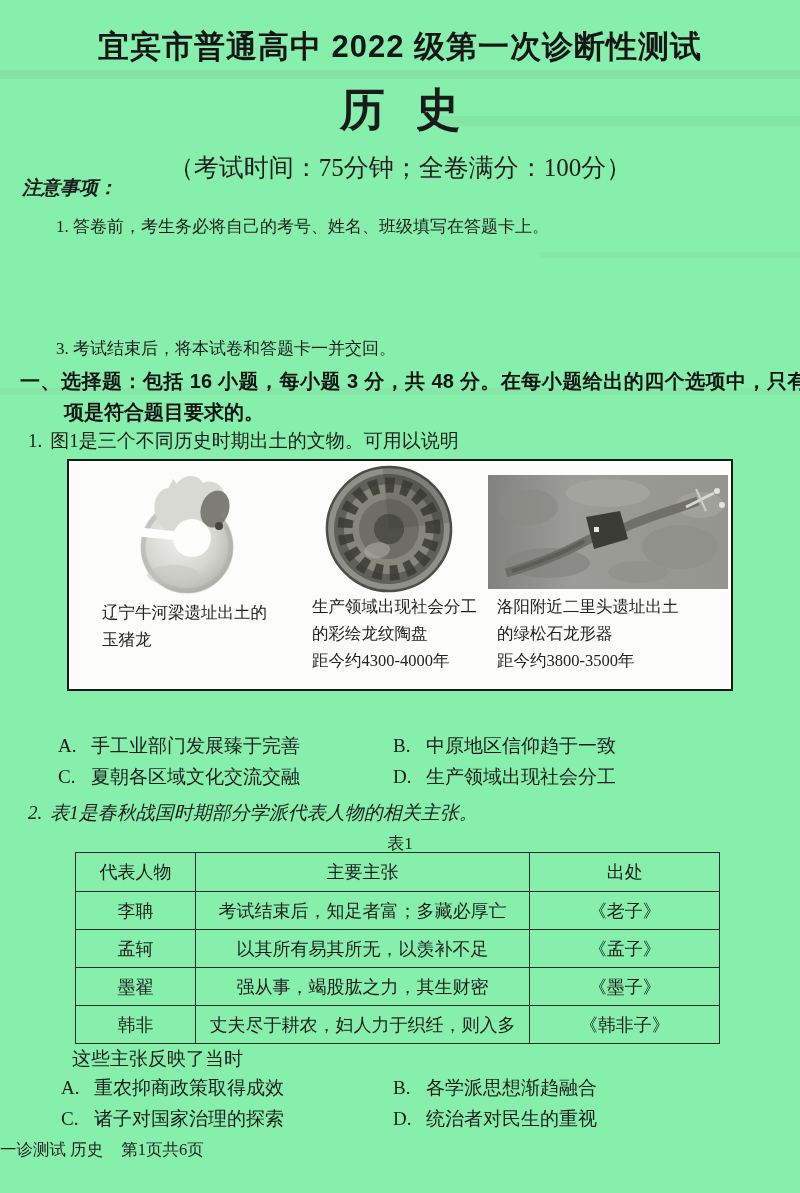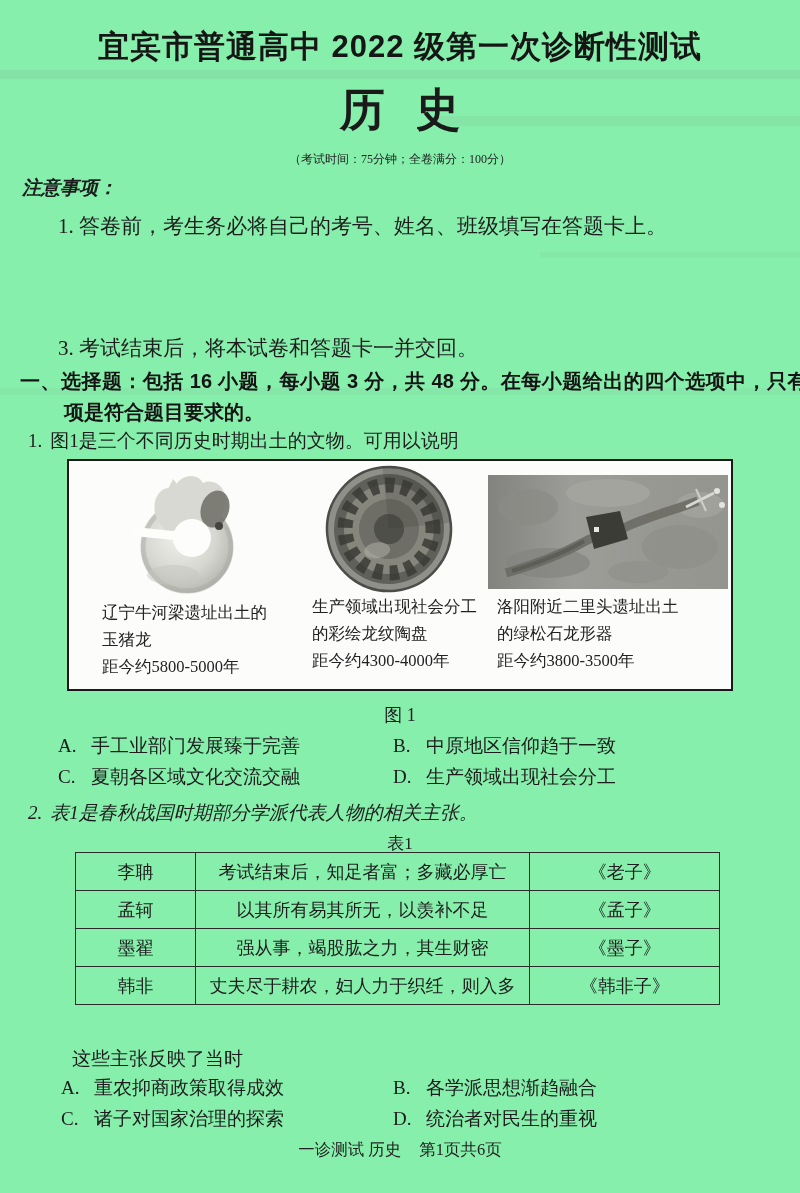--- a/index.html
+++ b/index.html
@@ -26,24 +26,24 @@
     font-family:"Liberation Sans","DejaVu Sans",sans-serif;
     font-size:31px;font-weight:700;letter-spacing:1px;color:#161616;
   }
   .subject-title{
     top:80px;left:0;width:800px;text-align:center;
     font-family:"Liberation Sans","DejaVu Sans",sans-serif;
     font-size:45px;font-weight:700;word-spacing:18px;color:#1a1a1a;
   }
   .exam-info{
     top:151px;left:0;width:800px;text-align:center;
-    font-size:12px;color:#1f1f1f;
+    font-size:25px;color:#1f1f1f;
   }
   .notices-heading{top:175px;left:22px;font-size:19px;font-weight:600;font-style:italic;}
-  .notice{left:16px;width:760px;font-size:21px;line-height:33px;text-indent:2em;text-align:justify;margin:0;}
+  .notice{left:22px;width:760px;font-size:17px;line-height:33px;text-indent:2em;text-align:justify;margin:0;}
   .n1{top:210px;}
   .n2{top:243px;}
   .n3{top:332px;}
   .section-heading{
     top:366px;left:20px;width:764px;
     font-family:"Liberation Sans","DejaVu Sans",sans-serif;
     font-size:20px;font-weight:700;line-height:31px;
     padding-left:2.2em;text-indent:-2.2em;text-align:justify;color:#141414;
   }
   .qline{font-size:19px;line-height:28px;}
@@ -80,21 +80,21 @@
     border-collapse:collapse;font-size:18px;color:#1d1d1d;
   }
   table.t1 th,table.t1 td{
     border:1.5px solid #2b2b2b;text-align:center;vertical-align:middle;
     font-weight:normal;padding:0 4px;
   }
   table.t1 th{height:38px;}
   table.t1 td{height:37px;}
 
   .footer{
-    top:1139px;left:0;width:800px;text-align:center;font-size:16.5px;color:#222;
+    top:1139px;left:0;width:800px;font-size:16.5px;color:#222;
   }
   .footer .fr{margin-left:18px;}
 </style>
 </head>
 <body>
 
 <div class="page">
 
   <div class="streak s1"></div>
   <div class="streak s2"></div>
@@ -170,35 +170,33 @@
       <rect x="106" y="52" width="5" height="5" fill="#e8e8e2"></rect>
       <line x1="198" y1="32" x2="226" y2="18" stroke="#d8d8d2" stroke-width="3"></line>
       <line x1="208" y1="14" x2="218" y2="36" stroke="#cfcfc8" stroke-width="2"></line>
       <circle cx="229" cy="16" r="3" fill="#e4e4de"></circle>
       <circle cx="234" cy="30" r="3" fill="#e4e4de"></circle>
     </svg>
 
     <div class="cap cap1">
       <span>辽宁牛河梁遗址出土的</span>
       <span>玉猪龙</span>
-      <span>距今约5800-5000年</span>
     </div>
     <div class="cap cap2">
       <span>生产领域出现社会分工</span>
       <span>的彩绘龙纹陶盘</span>
       <span>距今约4300-4000年</span>
     </div>
     <div class="cap cap3">
       <span>洛阳附近二里头遗址出土</span>
       <span>的绿松石龙形器</span>
       <span>距今约3800-3500年</span>
     </div>
   </div>
 
-  <div class="abs fig-caption">图 1</div>
 
   <div class="abs optrow q1o1">
     <span class="opt colA"><span class="lab">A.</span><span>手工业部门发展臻于完善</span></span>
     <span class="opt colB"><span class="lab">B.</span><span>中原地区信仰趋于一致</span></span>
   </div>
   <div class="abs optrow q1o2">
     <span class="opt colA"><span class="lab">C.</span><span>夏朝各区域文化交流交融</span></span>
     <span class="opt colB"><span class="lab">D.</span><span>生产领域出现社会分工</span></span>
   </div>
 
@@ -208,20 +206,25 @@
 
   <div class="abs tbl-caption">表1</div>
 
   <table class="t1">
     <colgroup>
         <col style="width:120px">
         <col style="width:335px">
         <col style="width:190px">
       </colgroup>
     <tbody>
+        <tr>
+      <th>代表人物</th>
+      <th>主要主张</th>
+      <th>出处</th>
+    </tr>
     <tr>
       <td>李聃</td>
       <td>考试结束后，知足者富；多藏必厚亡</td>
       <td>《老子》</td>
     </tr>
     <tr>
       <td>孟轲</td>
       <td>以其所有易其所无，以羡补不足</td>
       <td>《孟子》</td>
     </tr>

